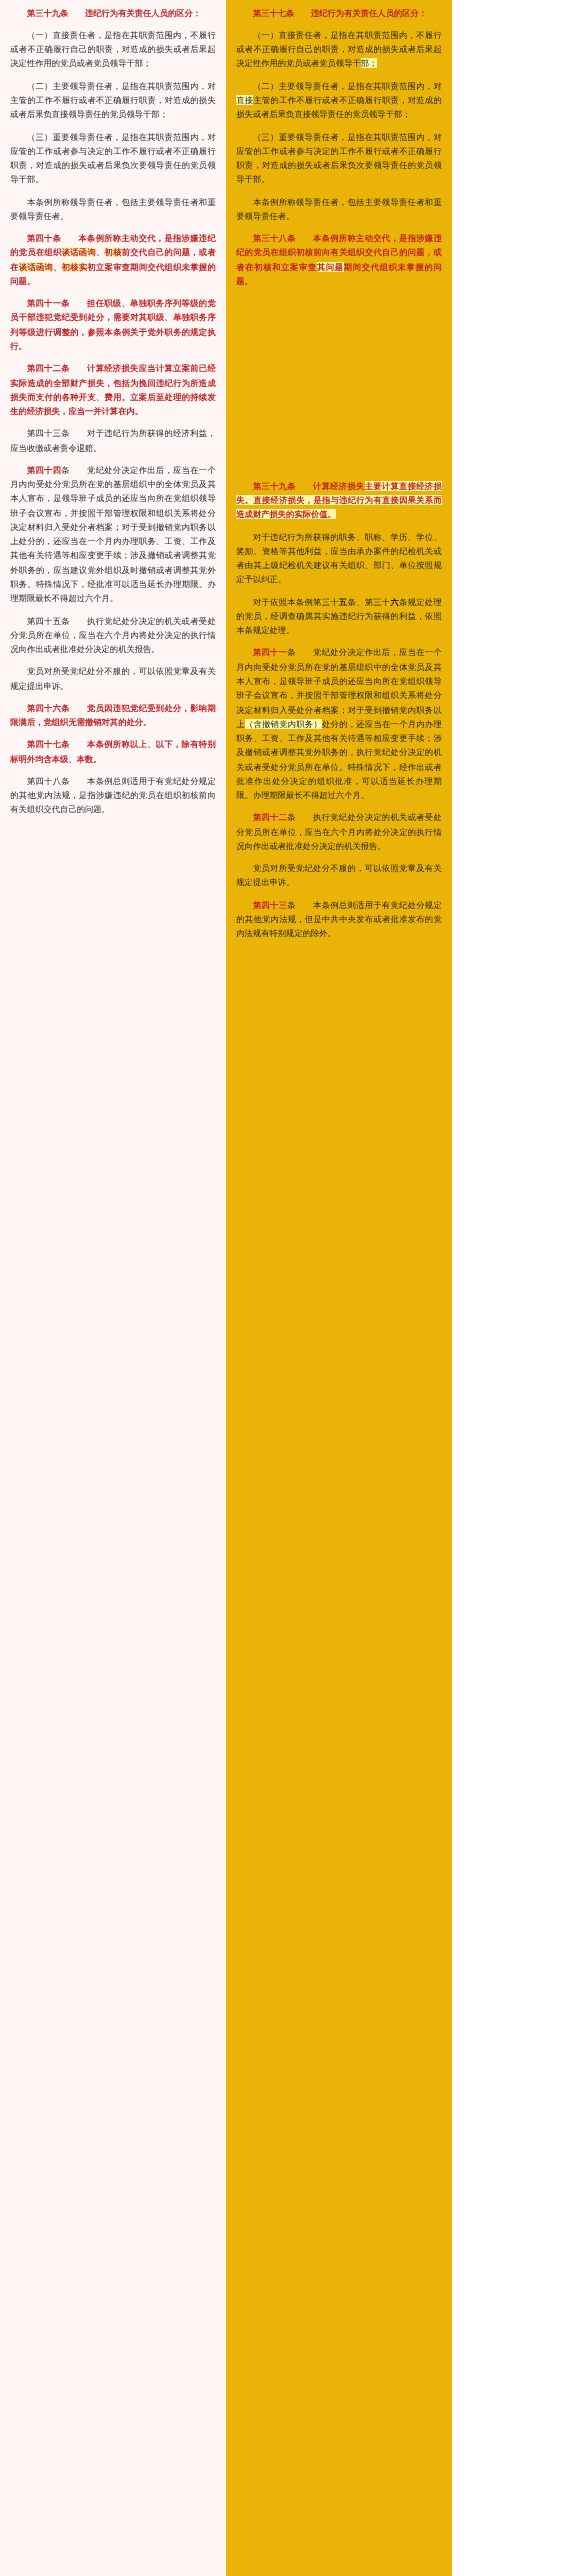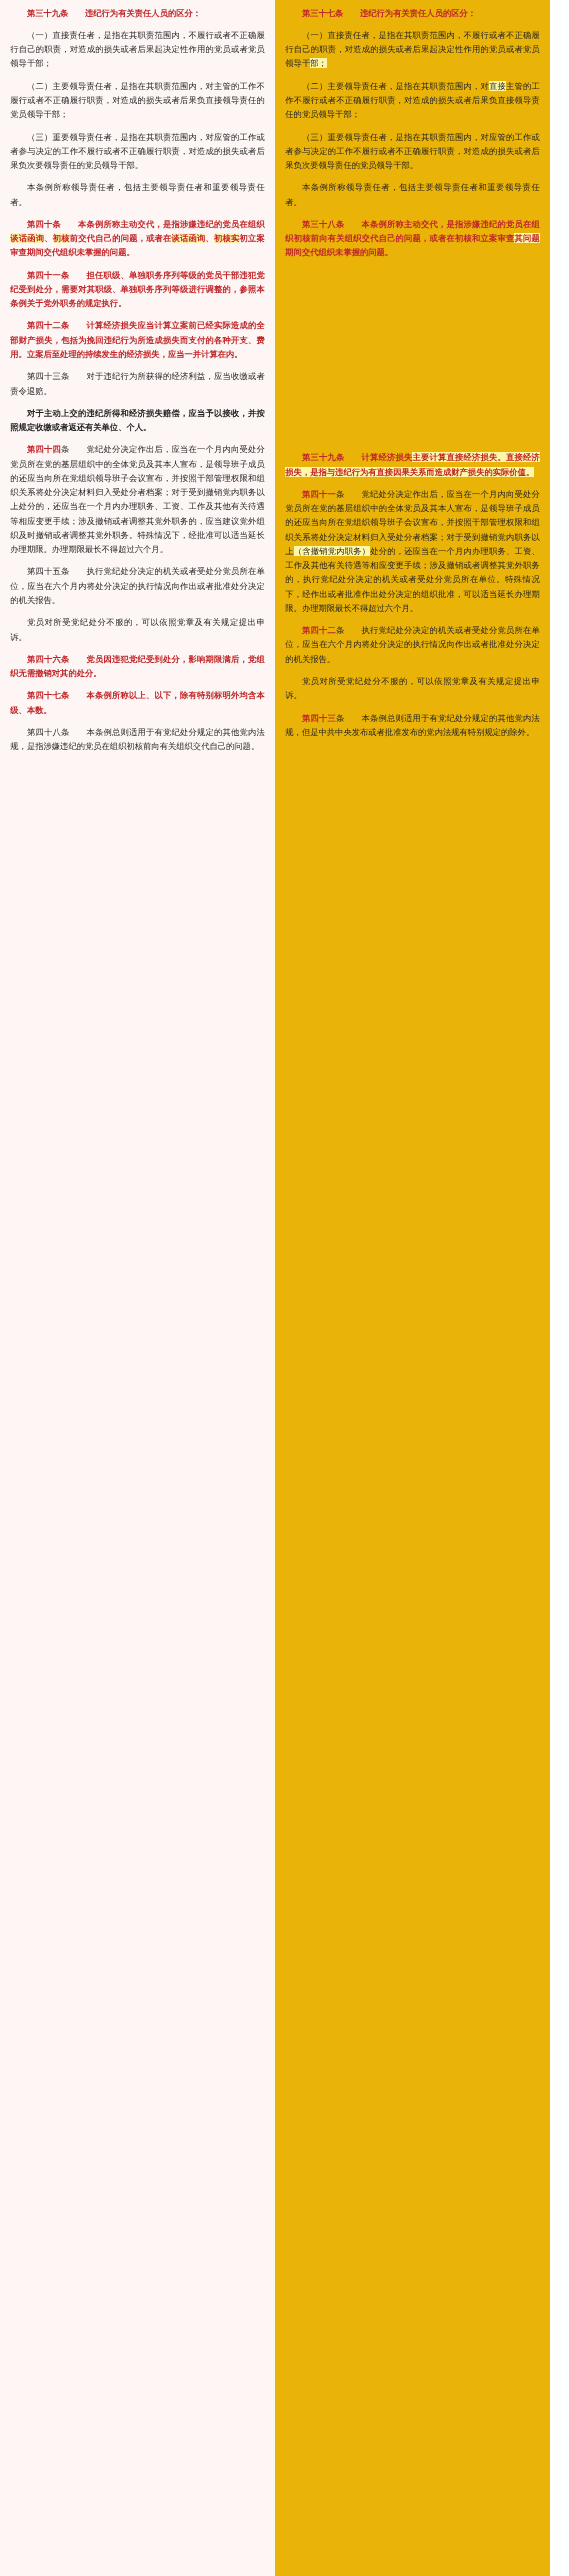--- a/index.html
+++ b/index.html
@@ -4,21 +4,21 @@
 <style>
   html, body {
     margin: 0;
     padding: 0;
     background: #ffffff;
   }
   body {
     font-family: "Liberation Sans", sans-serif;
   }
   .page {
-    width: 550px;
+    width: 452px;
     min-height: 2576px;
     position: relative;
     display: flex;
     box-sizing: border-box;
   }
   .col {
     width: 285px;
     box-sizing: border-box;
     padding: 5.7px 10.3px 11.4px 10.3px;
   }
@@ -57,36 +57,37 @@
   <div class="col col-left" id="left-col">
       <div class="para red"><span class="bold redtxt">第三十</span><span class="bold redtxt">九</span><span class="bold redtxt">条　　违纪行为有关责任人员的区分：</span></div>
       <div class="para"><span>（一）直接责任者，是指在其职责范围内，不履行或者不正确履行自己的职责，对造成的损失或者后果起决定性作用的党员或者党员领导干部；</span></div>
       <div class="para"><span>（二）主要领导责任者，是指在其职责范围内，对主管的工作不履行或者不正确履行职责，对造成的损失或者后果负直接领导责任的党员领导干部；</span></div>
       <div class="para"><span>（三）重要领导责任者，是指在其职责范围内，对应管的工作或者参与决定的工作不履行或者不正确履行职责，对造成的损失或者后果负次要领导责任的党员领导干部。</span></div>
       <div class="para"><span>本条例所称领导责任者，包括主要领导责任者和重要领导责任者。</span></div>
       <div class="para red"><span class="bold redtxt">第四十条　　本条例所称主动交代，是指涉嫌违纪的党员在组织</span><span class="bold redtxt hl">谈话</span><span class="bold redtxt hl">函询</span><span class="bold redtxt">、</span><span class="bold redtxt hl">初核</span><span class="bold redtxt">前交代自己的问题，或者在</span><span class="bold redtxt hl">谈话</span><span class="bold redtxt hl">函询</span><span class="bold redtxt">、</span><span class="bold redtxt hl">初核</span><span class="bold redtxt hl">实</span><span class="bold redtxt">初</span><span class="bold redtxt">立案审查期间交代组织未掌握的问题。</span></div>
       <div class="para red"><span class="bold redtxt">第四十一条　　担任职级、单独职务序列等级的党员干部违犯党纪受到处分，需要对其职级、单独职务序列等级进行调整的，参照本条例关于党外职务的规定执行。</span></div>
       <div class="para red"><span class="bold redtxt">第四十二条　　计算经济损失</span><span class="bold redtxt">应当</span><span class="bold redtxt">计算立案前已经实际造成的全部财产损失，包括为挽回违纪行为所造成损失而支付的各种开支、费用。立案后至处理的持续发生的经济损失，应当一并计算在内。</span></div>
       <div class="para"><span>第四十三条　　对于违纪行为所获得的经济利益，应当收缴或者责令退赔。</span></div>
-      <div class="para"><span class="bold">对于主动上交的违纪所得和经济损失赔偿，应当予以接收，并按照规定收缴或者返还有关单位、个人。</span></div>
       <div class="para"><span class="bold redtxt">第四十</span><span class="bold redtxt">四</span><span>条　　党纪处分决定作出后，应当在一个月内向受处分党员所在党的基层组织中的全体党员及其本人宣布，是领导班子成员的还应当向所在党组织领导班子会议宣布，并按照干部管理权限和组织关系将处分决定材料归入受处分者档案；对于受到撤销党内职务以上处分的，还应当在一个月内办理职务、工资、工作及其他有关待遇等相应变更手续；涉及撤销或者调整其党外职务的，应当建议党外组织及时撤销或者调整其党外职务。特殊情况下，经批准可以适当延长办理期限。办理期限最长不得超过六个月。</span></div>
       <div class="para"><span>第四十五条　　执行党纪处分决定的机关或者受处分党员所在单位，应当在六个月内将处分决定的执行情况向作出或者批准处分决定的机关报告。</span></div>
       <div class="para"><span>党员对所受党纪处分不服的，可以依照党章及有关规定提出申诉。</span></div>
       <div class="para red"><span class="bold redtxt">第四十六条　　党员因违犯党纪受到处分，影响期限满后，党组织无需撤销对其的处分。</span></div>
       <div class="para red"><span class="bold redtxt">第四十七条　　本条例所称以上、以下，除有特别标明外均含本级、本数。</span></div>
       <div class="para"><span>第四十八条　　本条例总则适用于有党纪处分规定的其他党内法规，是指涉嫌违纪的党员在组织初核前向有关组织交代自己的问题。</span></div>
     </div>
   <div class="col col-right" id="right-col">
       <div class="para red"><span class="bold redtxt">第三十</span><span class="bold redtxt">七</span><span class="bold redtxt">条　　违纪行为有关责任人员的区分：</span></div>
       <div class="para"><span>（一）直接责任者，是指在其职责范围内，不履行或者不正确履行自己的职责，对造成的损失或者后果起决定性作用的党员或者党员领导干</span><span class="hl">部；</span></div>
       <div class="para"><span>（二）主要领导责任者，是指在其职责范围内，对</span><span class="hl">直接</span><span>主管的工作不履行或者不正确履行职责，对造成的损失或者后果负直接领导责任的党员领导干部；</span></div>
       <div class="para"><span>（三）重要领导责任者，是指在其职责范围内，对应管的工作或者参与决定的工作不履行或者不正确履行职责，对造成的损失或者后果负次要领导责任的党员领导干部。</span></div>
       <div class="para"><span>本条例所称领导责任者，包括主要领导责任者和重要领导责任者。</span></div>
       <div class="para red"><span class="bold redtxt">第三十</span><span class="bold redtxt">八</span><span class="bold redtxt">条　　本条例所称主动交代，是指涉嫌违纪的党员在组织初核前向有关组织交代自己的问题，或者在初核和立案审查</span><span class="bold redtxt hl">其问题</span><span class="bold redtxt">期间交代组织未掌握的问题。</span></div>
       <div class="para" style="min-height: 0.6px; margin: 0px 0px 182px;"><span></span></div>
       <div class="para red"><span class="bold redtxt">第三十</span><span class="bold redtxt">九</span><span class="bold redtxt">条　　计算经济损失</span><span class="bold redtxt hl">主要计算直接经济损失。直接经济损失，是指与违纪行为有直接因果关系而造成财产损失的实际价值。</span></div>
+      <div class="para"><span>对于违纪行为所获得的职务、职称、学历、学位、奖励、资格等其他利益，应当由承办案件的纪检机关或者由其上级纪检机关建议有关组织、部门、单位按照规定予以纠正。</span></div>
+      <div class="para"><span>对于依照本条例第三十</span><span class="bold">五</span><span>条、第三十</span><span class="bold">六</span><span>条规定处理的党员，经调查确属其实施违纪行为获得的利益，依照本条规定处理。</span></div>
       <div class="para"><span class="bold redtxt">第四十</span><span class="bold redtxt">一</span><span>条　　党纪处分决定作出后，应当在一个月内向受处分党员所在党的基层组织中的全体党员及其本人宣布，是领导班子成员的还应当向所在党组织领导班子会议宣布，并按照干部管理权限和组织关系将处分决定材料归入受处分者档案；对于受到撤销党内职务以上</span><span class="hl">（含撤销党内职务）</span><span>处分的，还应当在一个月内办理职务、工资、工作及其他有关待遇等相应变更手续；涉及撤销或者调整其党外职务的，执行党纪处分决定的机关或者受处分党员所在单位。特殊情况下，经作出或者批准作出处分决定的组织批准，可以适当延长办理期限。办理期限最长不得超过六个月。</span></div>
       <div class="para"><span class="bold redtxt">第四十</span><span class="bold redtxt">二</span><span>条　　执行党纪处分决定的机关或者受处分党员所在单位，应当在六个月内将处分决定的执行情况向作出或者批准处分决定的机关报告。</span></div>
       <div class="para"><span>党员对所受党纪处分不服的，可以依照党章及有关规定提出申诉。</span></div>
       <div class="para"><span class="bold redtxt">第四十</span><span class="bold redtxt">三</span><span>条　　本条例总则适用于有党纪处分规定的其他党内法规，但是中共中央发布或者批准发布的党内法规有特别规定的除外。</span></div>
     </div>
 </div>
 
 
 </body></html>

